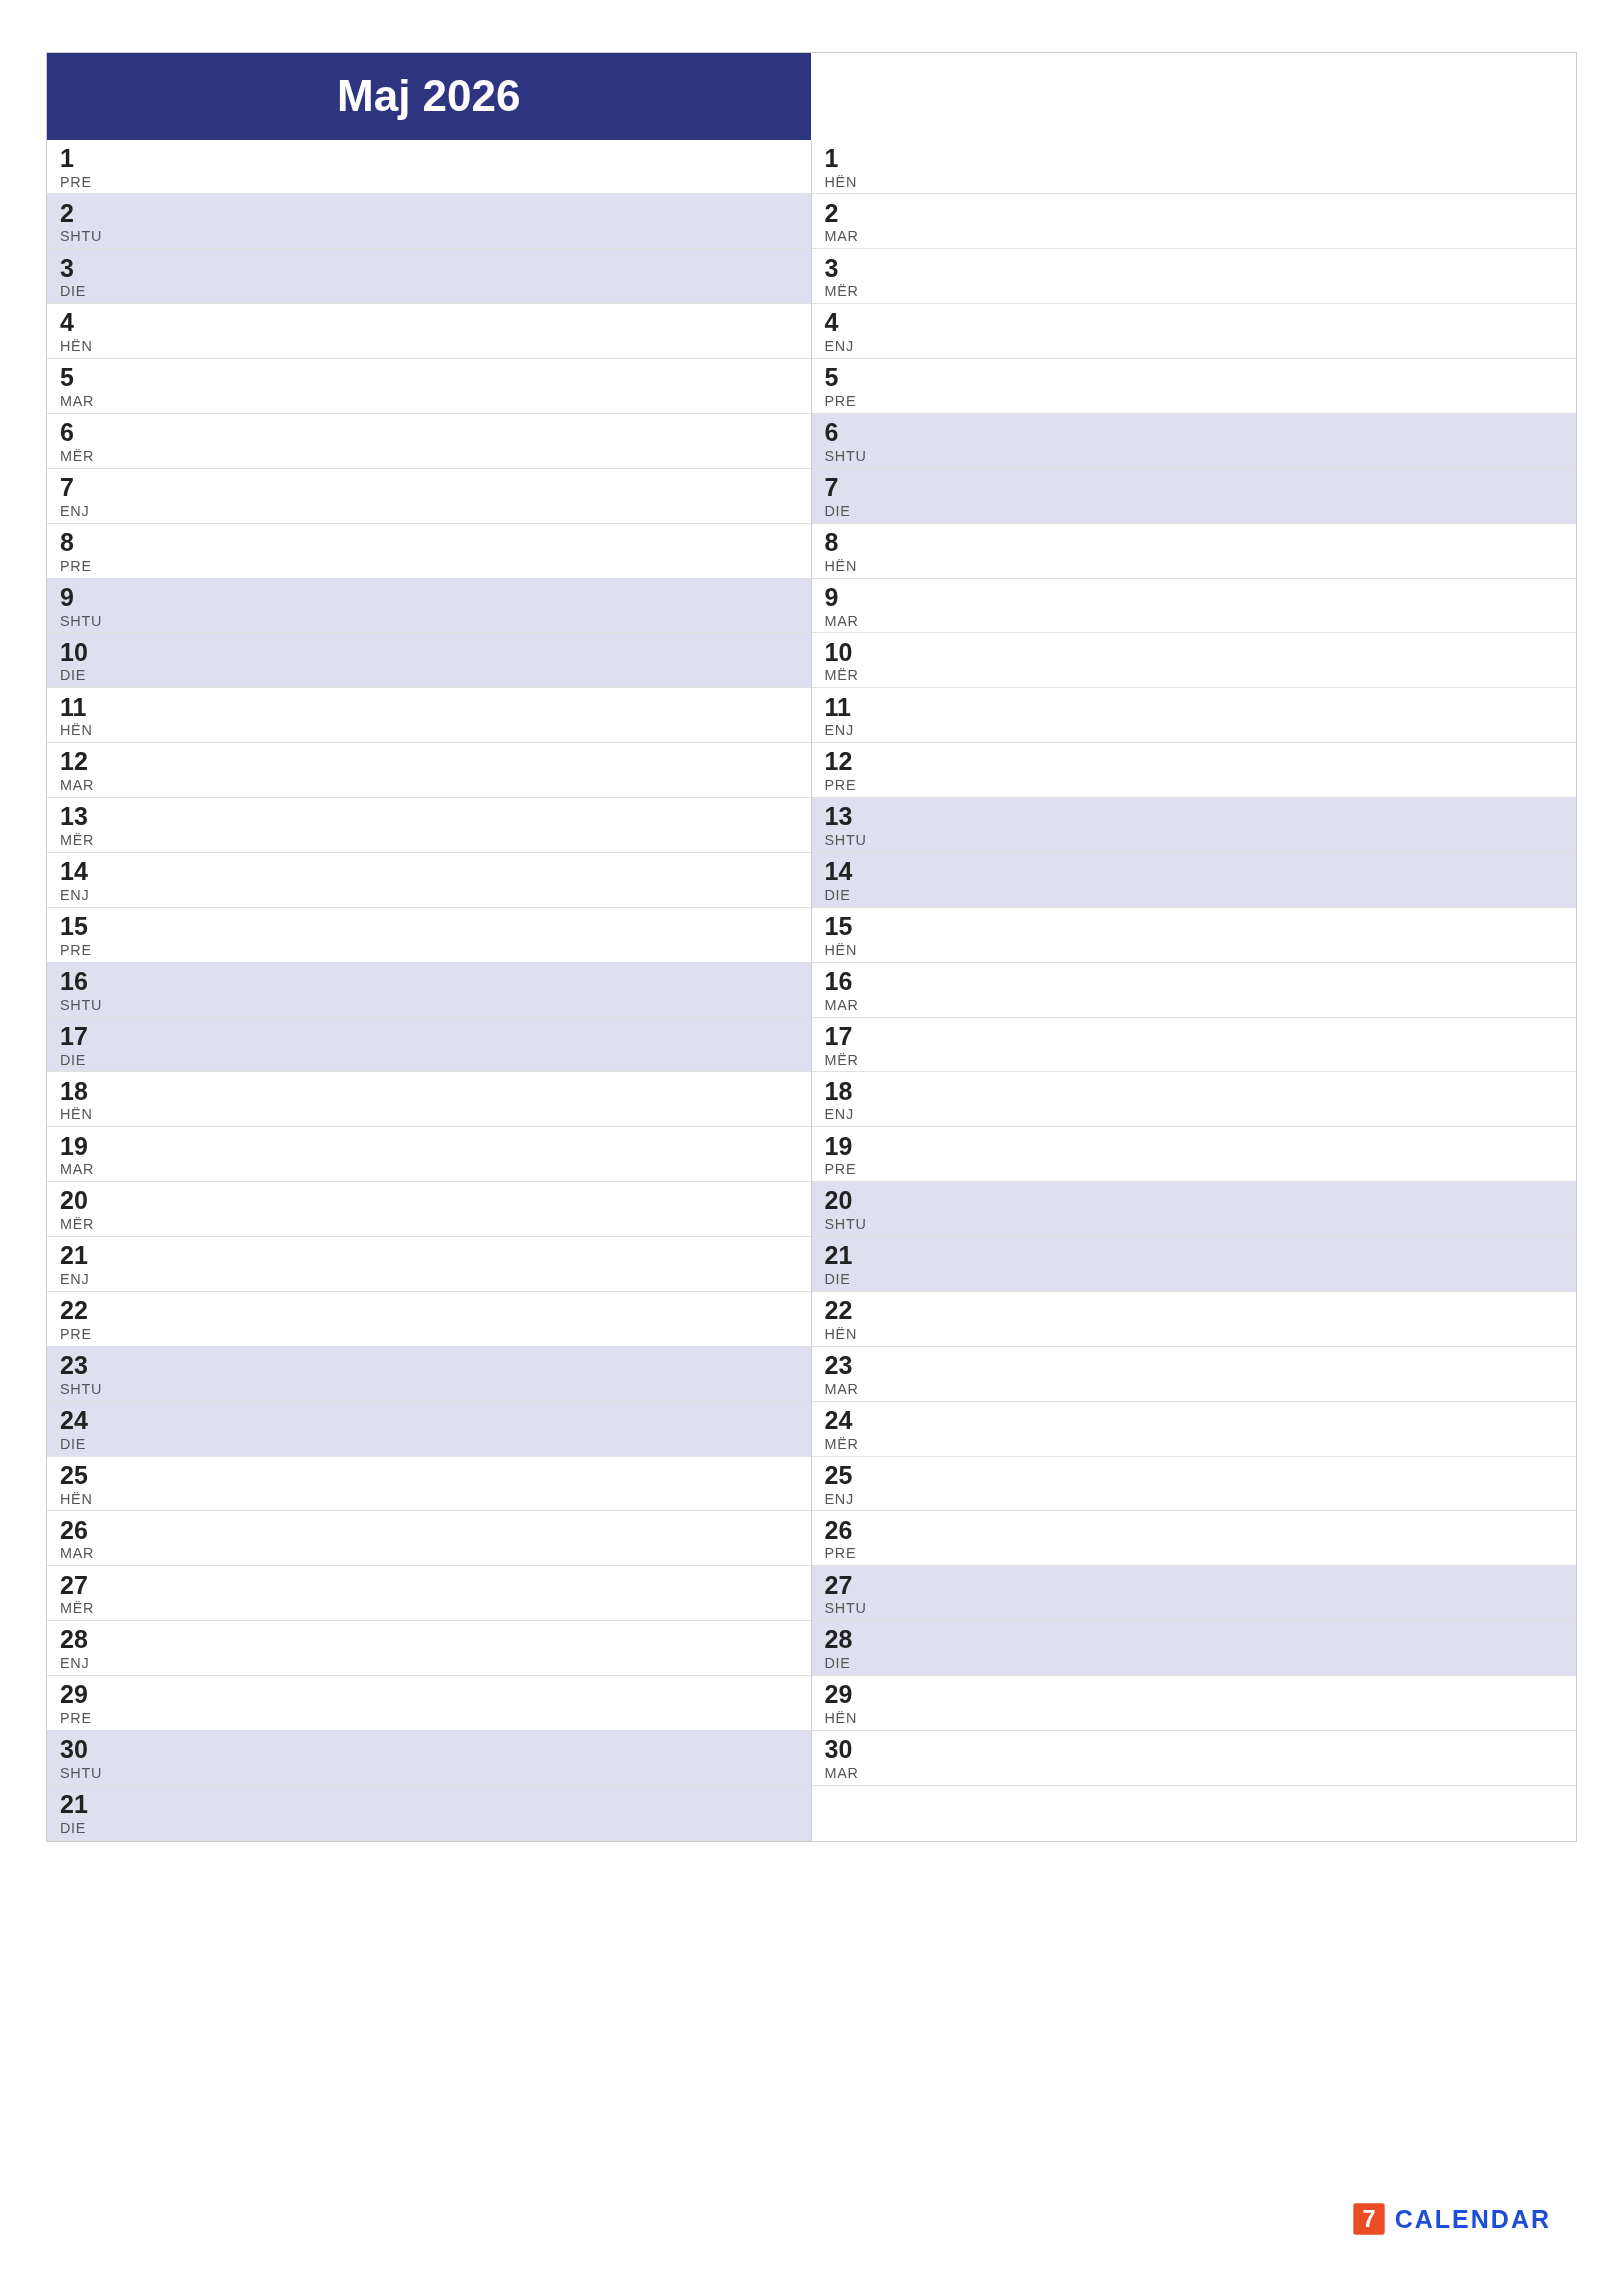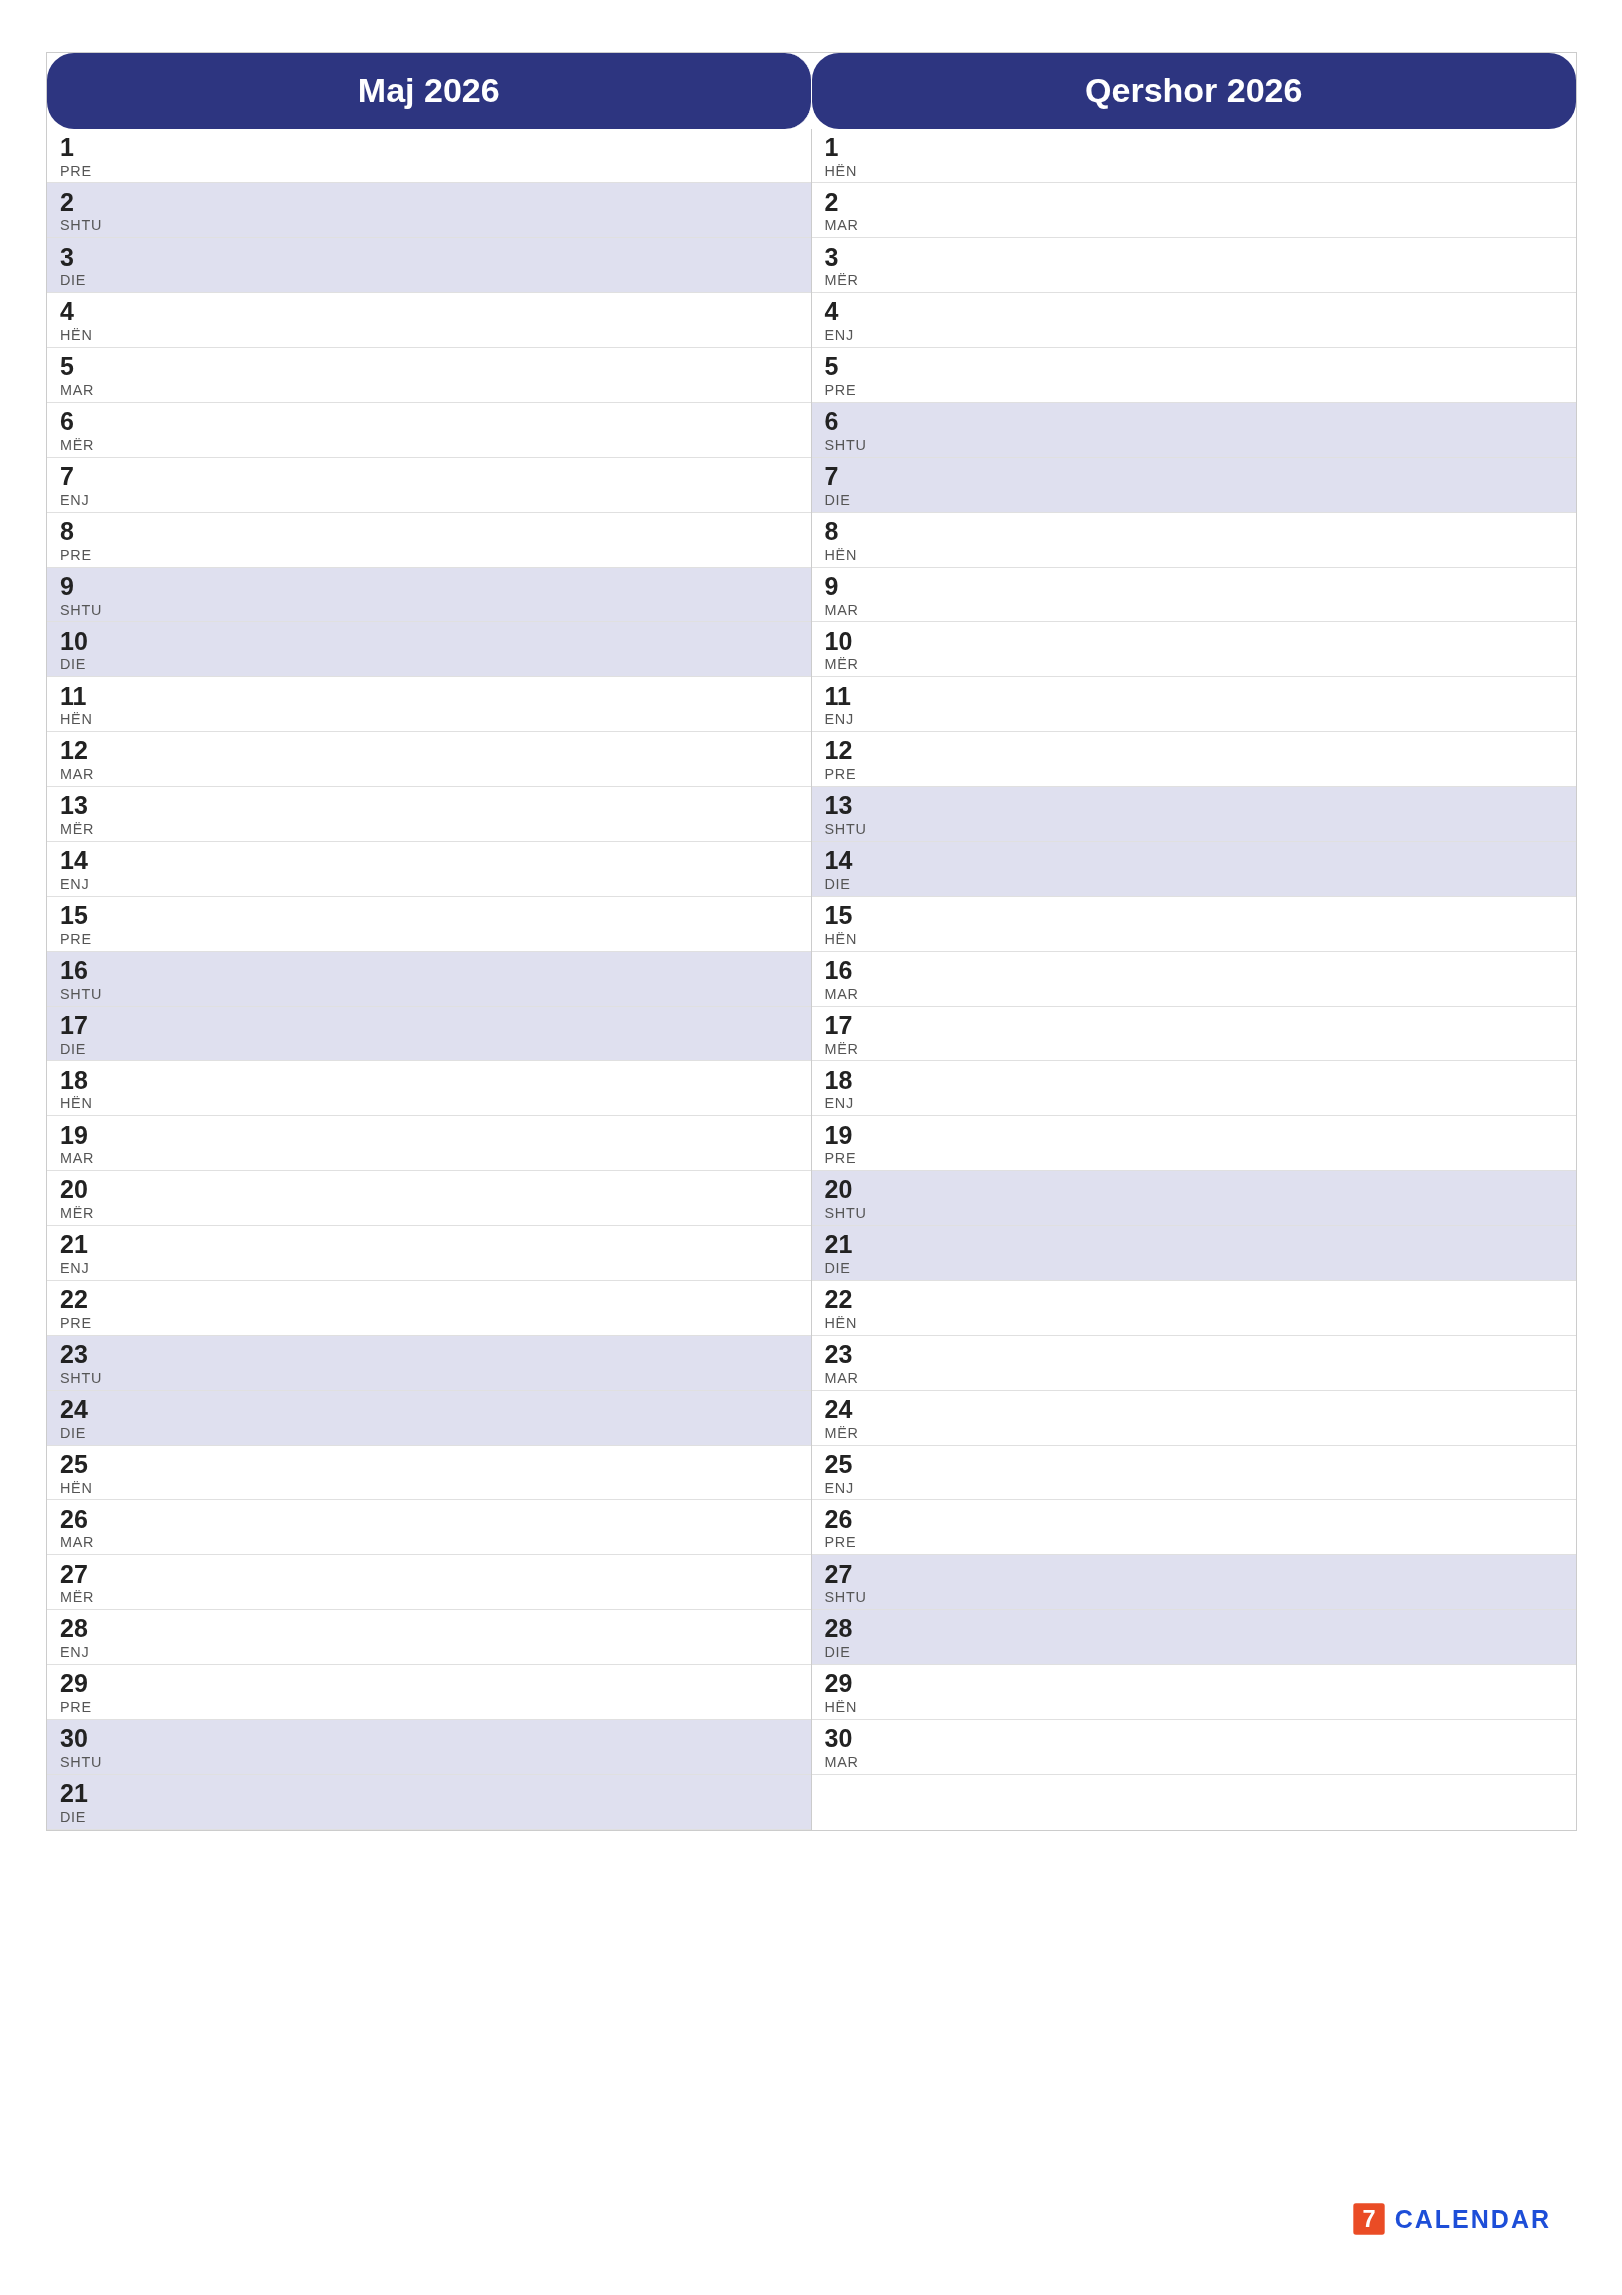--- a/index.html
+++ b/index.html
@@ -23,24 +23,23 @@
     }
 
     .calendar-header {
       display: grid;
       grid-template-columns: 1fr 1fr;
     }
 
     .month-header {
       padding: 18.3px 13px;
       text-align: center;
-      font-size: 34px;
+      font-size: 44px;
       font-weight: bold;
       color: #ffffff;
-      border-radius: 27px;
     }
 
     .month-header-may {
       background-color: #2d3580;
       border-right: 0.7px solid #ffffff;
     }
 
     .month-header-jun {
       background-color: #2d3580;
     }
@@ -107,23 +106,20 @@
     }
   </style>
 </head>
 <body>
 
 <div class="calendar-container">
   <div class="calendar-header">
     <div class="month-header month-header-may">
       <span>Maj 2026</span>
     </div>
-    <div class="month-header month-header-jun">
-      <span>Qershor 2026</span>
-    </div>
   </div>
   <div class="calendar-body">
     <div class="month-column month-column-may" id="may-col">
         <div class="day-row">
           <div class="day-number">1</div>
           <div class="day-name">PRE</div>
         </div>
         <div class="day-row weekend">
           <div class="day-number">2</div>
           <div class="day-name">SHTU</div>

